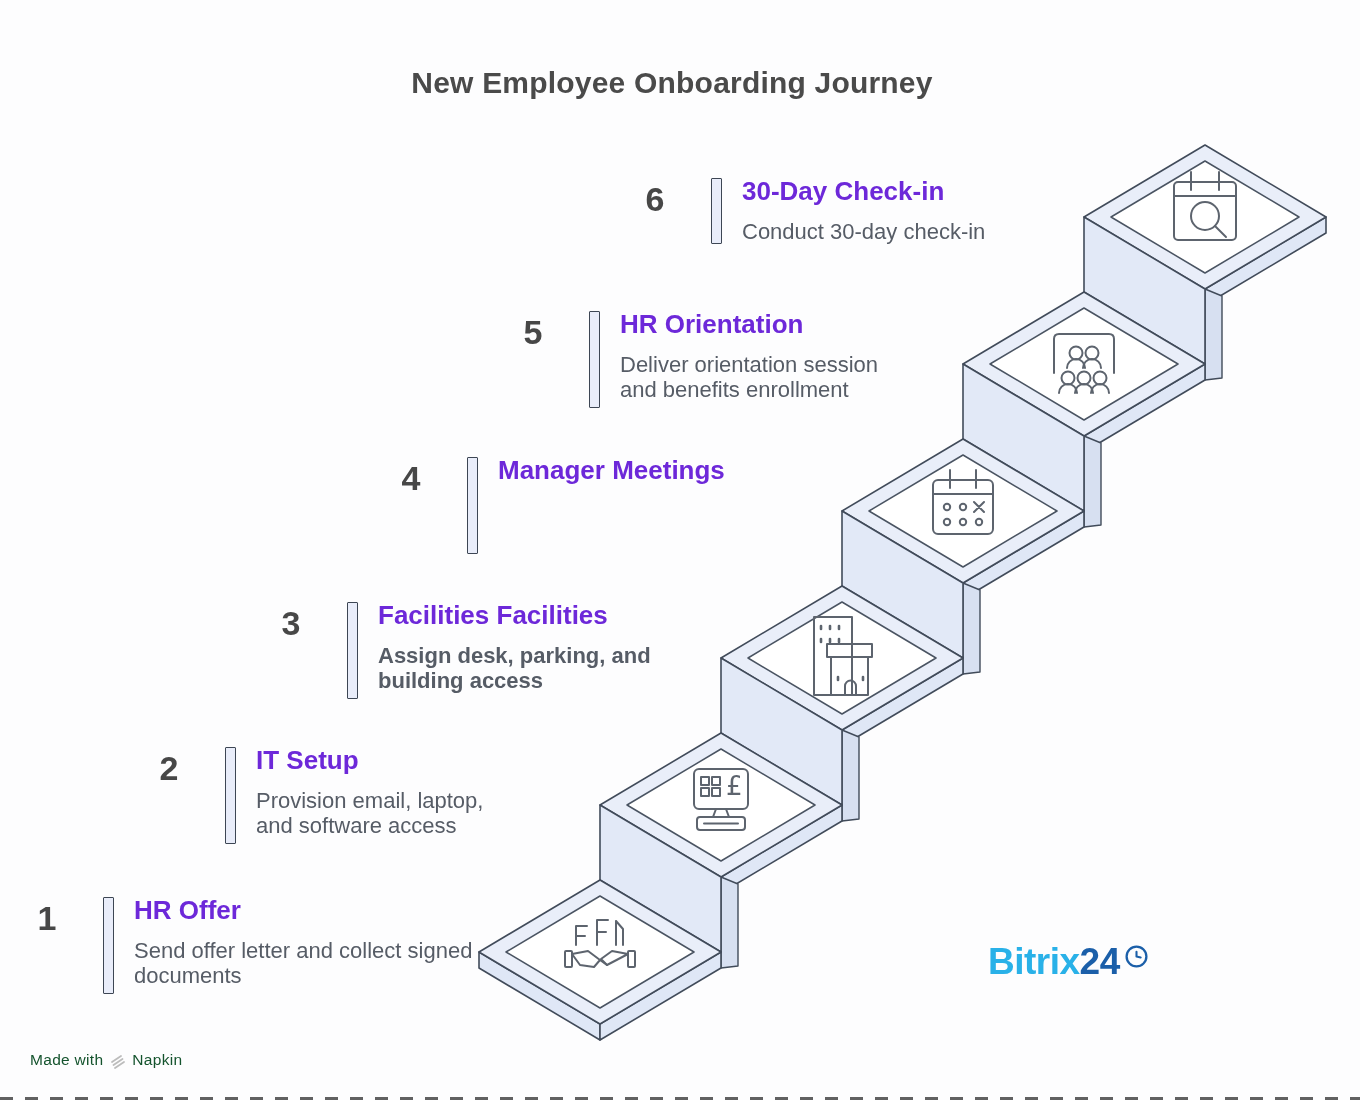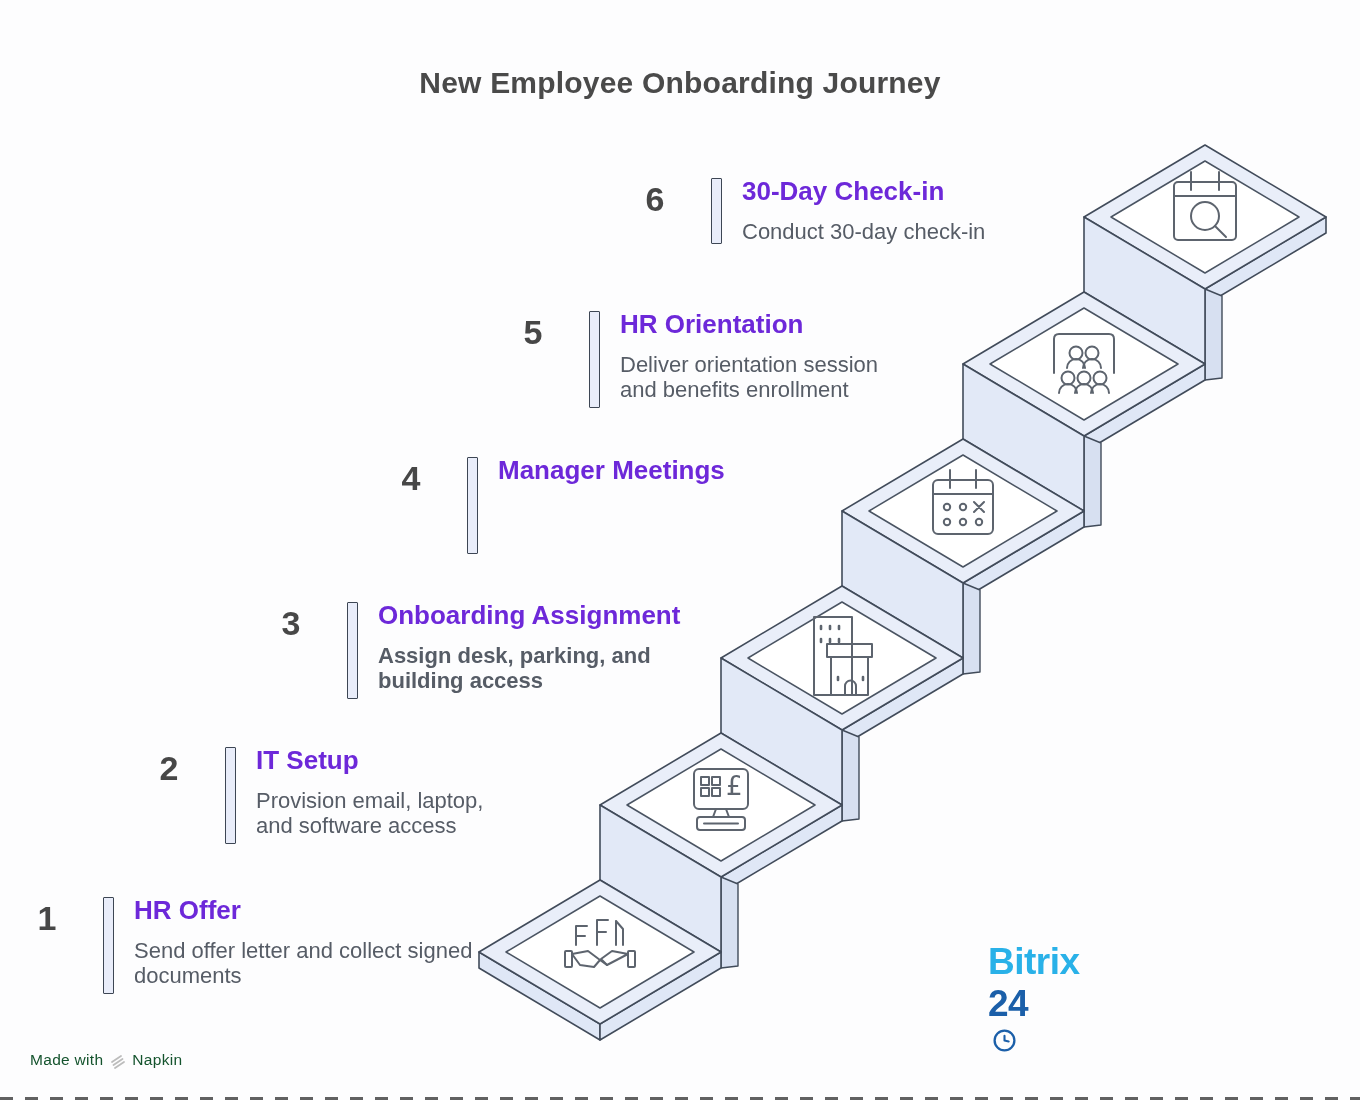--- a/index.html
+++ b/index.html
@@ -1,18 +1,18 @@
 <!DOCTYPE html>
 <html><head>
 <meta charset="utf-8">
 <style>
   html,body{margin:0;padding:0;background:#fff;}
   .canvas{position:relative;width:1360px;height:1100px;background:#fdfdfe;overflow:hidden;
           font-family:"Liberation Sans",sans-serif;}
-  .page-title{position:absolute;left:8px;top:66px;width:1344px;text-align:center;
+  .page-title{position:absolute;left:0;top:66px;width:1344px;text-align:center;
               font-size:30px;font-weight:700;color:#4a4a4a;letter-spacing:.2px;}
   
   .stairs{position:absolute;left:0;top:0;}
   .face-top{fill:#e9eef9;stroke:#414b5a;stroke-width:1.6;stroke-linejoin:round;}
   .face-side{fill:#dfe7f6;stroke:#414b5a;stroke-width:1.6;stroke-linejoin:round;}
   .face-wall{fill:#e2e9f7;stroke:#414b5a;stroke-width:1.6;stroke-linejoin:round;}
   .face-strip{fill:#d7e0f1;stroke:#414b5a;stroke-width:1.4;stroke-linejoin:round;}
   .face-inner{fill:#ffffff;stroke:#4a5462;stroke-width:1.5;stroke-linejoin:round;}
   .icon{stroke:#5d646e;stroke-width:2;fill:none;stroke-linecap:round;stroke-linejoin:round;}
   .icon-txt{fill:#5d646e;stroke:none;font-family:"DejaVu Sans",sans-serif;font-size:26px;}
@@ -24,21 +24,21 @@
             border-radius:1px;margin-left:41px;margin-right:20px;margin-top:1px;}
   .s6 .step-bar{height:64px;}
   .step-txt{padding-top:2px;}
   .step-title{font-size:26px;font-weight:700;color:#6d28d9;line-height:24px;margin-bottom:16px;}
   .step-desc{font-size:22px;color:#565c66;line-height:25px;}
   .s1 .step-desc{max-width:345px;} .s2 .step-desc{max-width:270px;}
   .s3 .step-desc{max-width:330px;font-weight:bold;} .s4 .step-desc{max-width:315px;}
   .s5 .step-desc{max-width:300px;} .s6 .step-desc{max-width:420px;}
   
   .logo{position:absolute;left:988px;top:941px;display:flex;align-items:flex-start;
-        font-size:37px;font-weight:700;letter-spacing:-.5px;flex-direction:column;}
+        font-size:37px;font-weight:700;letter-spacing:-.5px;}
   .logo .light{color:#29b1e8;} .logo .dark{color:#1b5fa9;}
   .logo svg{margin-left:4px;margin-top:3px;}
   
   .watermark{position:absolute;left:30px;top:1051px;display:flex;align-items:center;
              font-size:15.5px;color:#14532d;letter-spacing:.3px;}
   .watermark svg{margin:2px 5px 0 6px;}
   .bottom-ticks{position:absolute;left:0;bottom:0;width:100%;height:3px;opacity:.8;
     background:repeating-linear-gradient(90deg,#3a3a3a 0 13px,transparent 13px 25px);}
 </style>
 </head>
@@ -193,21 +193,21 @@
     <div class="step-bar"></div>
     <div class="step-txt">
       <div class="step-title">Manager Meetings</div>
     </div>
   </div>
 
   <div class="step-label s3" style="left:276px;top:601px;">
     <div class="step-num">3</div>
     <div class="step-bar"></div>
     <div class="step-txt">
-      <div class="step-title">Onboarding Assignment</div>
+      <div class="step-title">Facilities Facilities</div>
       <div class="step-desc">Assign desk, parking, and building access</div>
     </div>
   </div>
 
   <div class="step-label s2" style="left:154px;top:746px;">
     <div class="step-num">2</div>
     <div class="step-bar"></div>
     <div class="step-txt">
       <div class="step-title">IT Setup</div>
       <div class="step-desc">Provision email, laptop, and software access</div>

